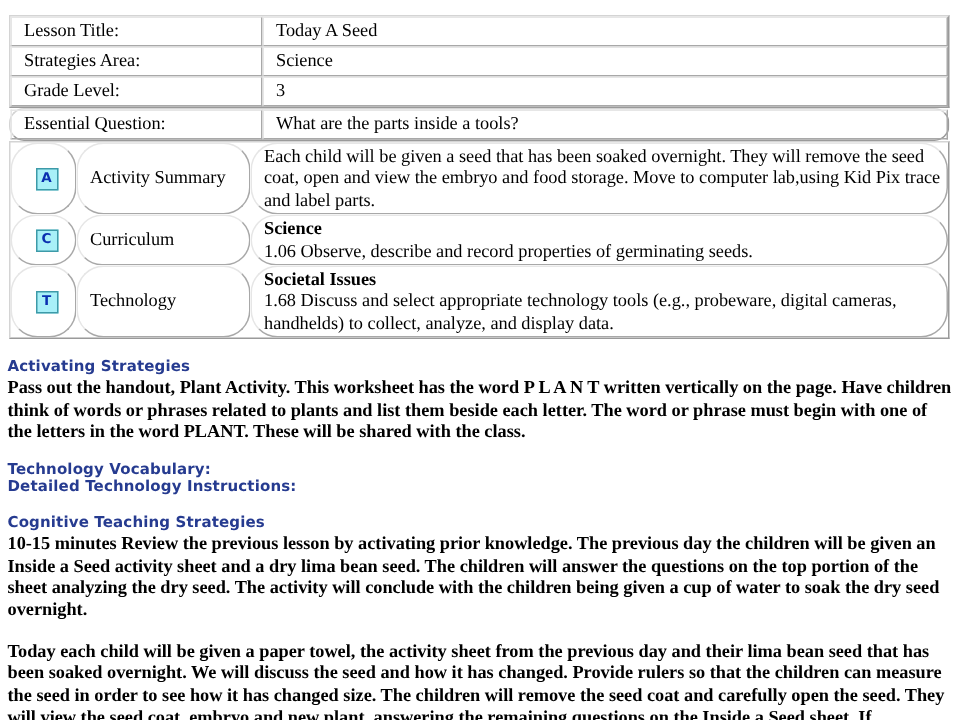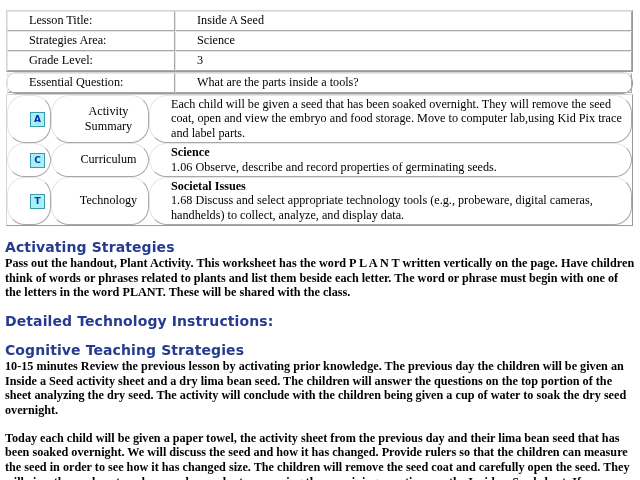--- a/index.html
+++ b/index.html
@@ -33,38 +33,38 @@
     background: #ffffff;
     margin: 0 0 0 1px;
     table-layout: fixed;
   }
   table.doc td {
     border: 1px solid #cfcfcf;
     border-top-color: #e6e6e6;
     border-left-color: #e6e6e6;
     border-right-color: #a8a8a8;
     border-bottom-color: #a8a8a8;
-    padding: 1px 4px 2px 21px;
+    padding: 1px 4px 2px 8px;
     vertical-align: top;
     line-height: 1.18;
     font-size: 12.2px;
   }
 
   
   .info-col-label { width: 168px; }
   .info td { height: 15px; }
 
   
   .eq { margin-top: 11px; border-radius: 10px; }
   .eq td { height: 15px; }
 
   
   .strand { margin-top: 13px; }
   .strand .c-icon   { width: 44px;  text-align: center; vertical-align: middle; padding-top: 3px;}
-  .strand .c-label  { width: 98px; vertical-align: middle; text-align: center; }
+  .strand .c-label  { width: 116px; vertical-align: middle; }
   .strand .c-body   { }
   .strand td { padding-top: 2px; padding-bottom: 3px; border-radius: 18px; }
 
   .badge {
     display: inline-block;
     width: 13px;
     height: 13px;
     line-height: 13px;
     text-align: center;
     background: #a8f0f8;
@@ -77,21 +77,21 @@
     vertical-align: middle;
   }
   .strand-title {
     font-weight: bold;
   }
 
   
   .section { margin-top: 13px; }
   h2.sec-head {
     font-family: "DejaVu Sans", sans-serif;
-    font-size: 14px;
+    font-size: 10px;
     font-weight: bold;
     color: #263b90;
     margin: 0 0 1px 0;
     letter-spacing: 0.1px;
   }
   h2.sec-head.tight { margin-bottom: 0; }
   p.body {
     margin: 0 0 0 0;
     line-height: 1.2;
     font-size: 12.2px;
@@ -107,21 +107,21 @@
 <div class="page">
 
   <table class="doc info">
     <colgroup>
         <col class="info-col-label">
         <col>
       </colgroup>
     <tbody>
       <tr>
         <td>Lesson Title:</td>
-        <td>Inside A Seed</td>
+        <td>Today A Seed</td>
       </tr>
       <tr>
         <td>Strategies Area:</td>
         <td>Science</td>
       </tr>
       <tr>
         <td>Grade Level:</td>
         <td>3</td>
       </tr>
     </tbody>
@@ -178,20 +178,21 @@
       </tr>
     </tbody>
   </table>
 
   <div class="section">
     <h2 class="sec-head">Activating Strategies</h2>
     <p class="body">Pass out the handout, Plant Activity. This worksheet has the word P L A N T written vertically on the page. Have children think of words or phrases related to plants and list them beside each letter. The word or phrase must begin with one of the letters in the word PLANT. These will be shared with the class.</p>
   </div>
 
   <div class="section headgroup">
+    <h2 class="sec-head tight">Technology Vocabulary:</h2>
     <h2 class="sec-head tight">Detailed Technology Instructions:</h2>
   </div>
 
   <div class="section">
     <h2 class="sec-head">Cognitive Teaching Strategies</h2>
     <p class="body">10-15 minutes Review the previous lesson by activating prior knowledge. The previous day the children will be given an Inside a Seed activity sheet and a dry lima bean seed. The children will answer the questions on the top portion of the sheet analyzing the dry seed. The activity will conclude with the children being given a cup of water to soak the dry seed overnight.</p>
     <p class="body">Today each child will be given a paper towel, the activity sheet from the previous day and their lima bean seed that has been soaked overnight. We will discuss the seed and how it has changed. Provide rulers so that the children can measure the seed in order to see how it has changed size. The children will remove the seed coat and carefully open the seed. They will view the seed coat, embryo and new plant, answering the remaining questions on the Inside a Seed sheet. If magnifiers are available allow students to examine the seeds with them. The children will have a good</p>
   </div>
 
 </div>

